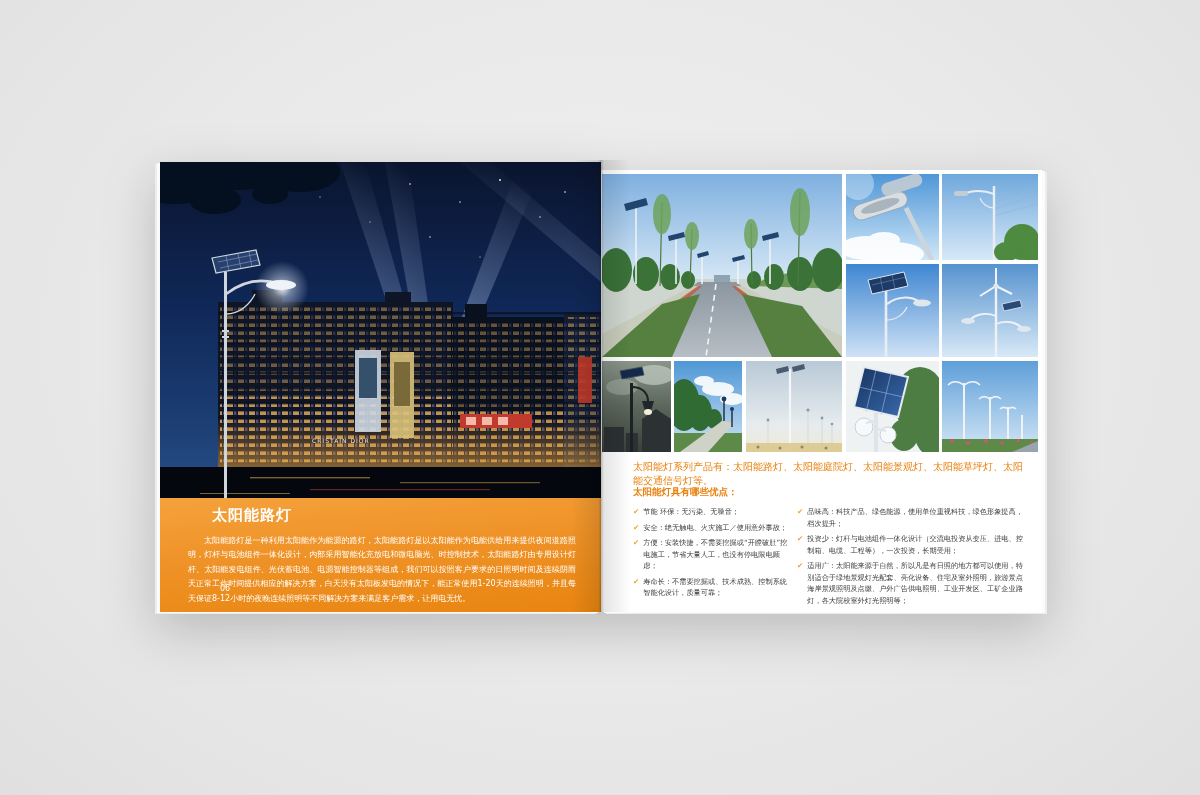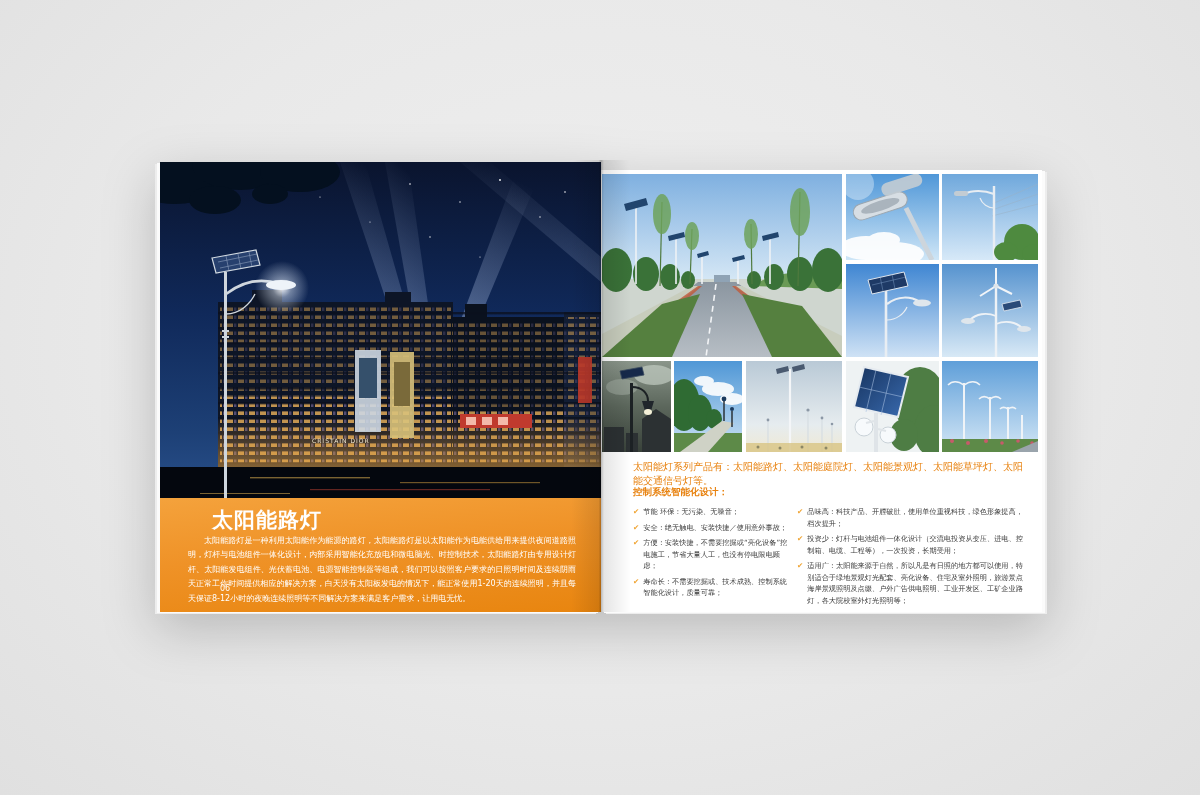--- a/index.html
+++ b/index.html
@@ -21,21 +21,21 @@
     position:absolute;left:411px;top:0;width:60px;height:452px;z-index:40;pointer-events:none;
     background:linear-gradient(90deg,rgba(0,0,0,0) 0%,rgba(0,0,0,.10) 46%,rgba(0,0,0,.28) 50%,rgba(0,0,0,.10) 55%,rgba(0,0,0,0) 100%);
   }
   
   .night-photo{position:absolute;left:0;top:0;width:441px;height:338px;}
   .orange-panel{
     position:absolute;left:0;top:336px;width:441px;height:114px;
     background:linear-gradient(175deg,#f4a23c 0%,#ef9227 45%,#e8850f 100%);
     color:#fff;
   }
-  .orange-title{position:absolute;left:52px;top:8px;font-size:21px;font-weight:bold;letter-spacing:1px;}
+  .orange-title{position:absolute;left:52px;top:8px;font-size:15px;font-weight:bold;letter-spacing:1px;}
   .orange-body{
     position:absolute;left:28px;top:36px;width:388px;
     font-size:8px;line-height:1.8;text-align:justify;text-indent:2em;color:#fff;
   }
   .pageno{position:absolute;font-size:8px;padding-left:32px;}
   .pageno-left{left:28px;top:86px;color:#fff;text-align:center;}
   .pageno-right{left:412px;top:402px;color:#9a9a9a;}
   
   .photo{position:absolute;overflow:hidden;}
   .photo svg{display:block;}
@@ -494,45 +494,45 @@
             <circle cx="90" cy="82" r="1.8"></circle>
         </g>
         <polygon points="70,91 96,91 96,80" fill="#9aa4ac"></polygon>
       </svg>
     </div>
 
     <div class="rp-text">
       <div class="products-line">
         <span>太阳能灯系列产品有：</span><span>太阳能路灯、太阳能庭院灯、太阳能景观灯、太阳能草坪灯、太阳能交通信号灯等。</span>
       </div>
-      <div class="adv-heading">控制系统智能化设计：</div>
+      <div class="adv-heading">太阳能灯具有哪些优点：</div>
 
       <ul class="adv-col adv-col-left">
         <li>
           <span class="check">✔</span>
           <span>节能 环保：无污染、无噪音；</span>
           </li>
         <li>
           <span class="check">✔</span>
-          <span>安全：绝无触电、安装快捷／使用意外事故；</span>
-          </li>
-        <li>
-          <span class="check">✔</span>
-          <span>方便：安装快捷，不需要挖掘或“亮化设备”挖电施工，节省大量人工，也没有停电限电顾虑；</span>
+          <span>安全：绝无触电、火灾施工／使用意外事故；</span>
+          </li>
+        <li>
+          <span class="check">✔</span>
+          <span>方便：安装快捷，不需要挖掘或“开膛破肚”挖电施工，节省大量人工，也没有停电限电顾虑；</span>
           </li>
         <li>
           <span class="check">✔</span>
           <span>寿命长：不需要挖掘或、技术成熟、控制系统智能化设计，质量可靠；</span>
           </li>
       </ul>
 
       <ul class="adv-col adv-col-right">
         <li>
           <span class="check">✔</span>
-          <span>品味高：科技产品、开膛破肚，使用单位重视科技，绿色形象提高，档次提升；</span>
+          <span>品味高：科技产品、绿色能源，使用单位重视科技，绿色形象提高，档次提升；</span>
           </li>
         <li>
           <span class="check">✔</span>
           <span>投资少：灯杆与电池组件一体化设计（交流电投资从变压、进电、控制箱、电缆、工程等），一次投资，长期受用；</span>
           </li>
         <li>
           <span class="check">✔</span>
           <span>适用广：太阳能来源于自然，所以凡是有日照的地方都可以使用，特别适合于绿地景观灯光配套、亮化设备、住宅及室外照明，旅游景点海岸景观照明及点缀、户外广告供电照明、工业开发区、工矿企业路灯，各大院校室外灯光照明等；</span>
           </li>
       </ul>

